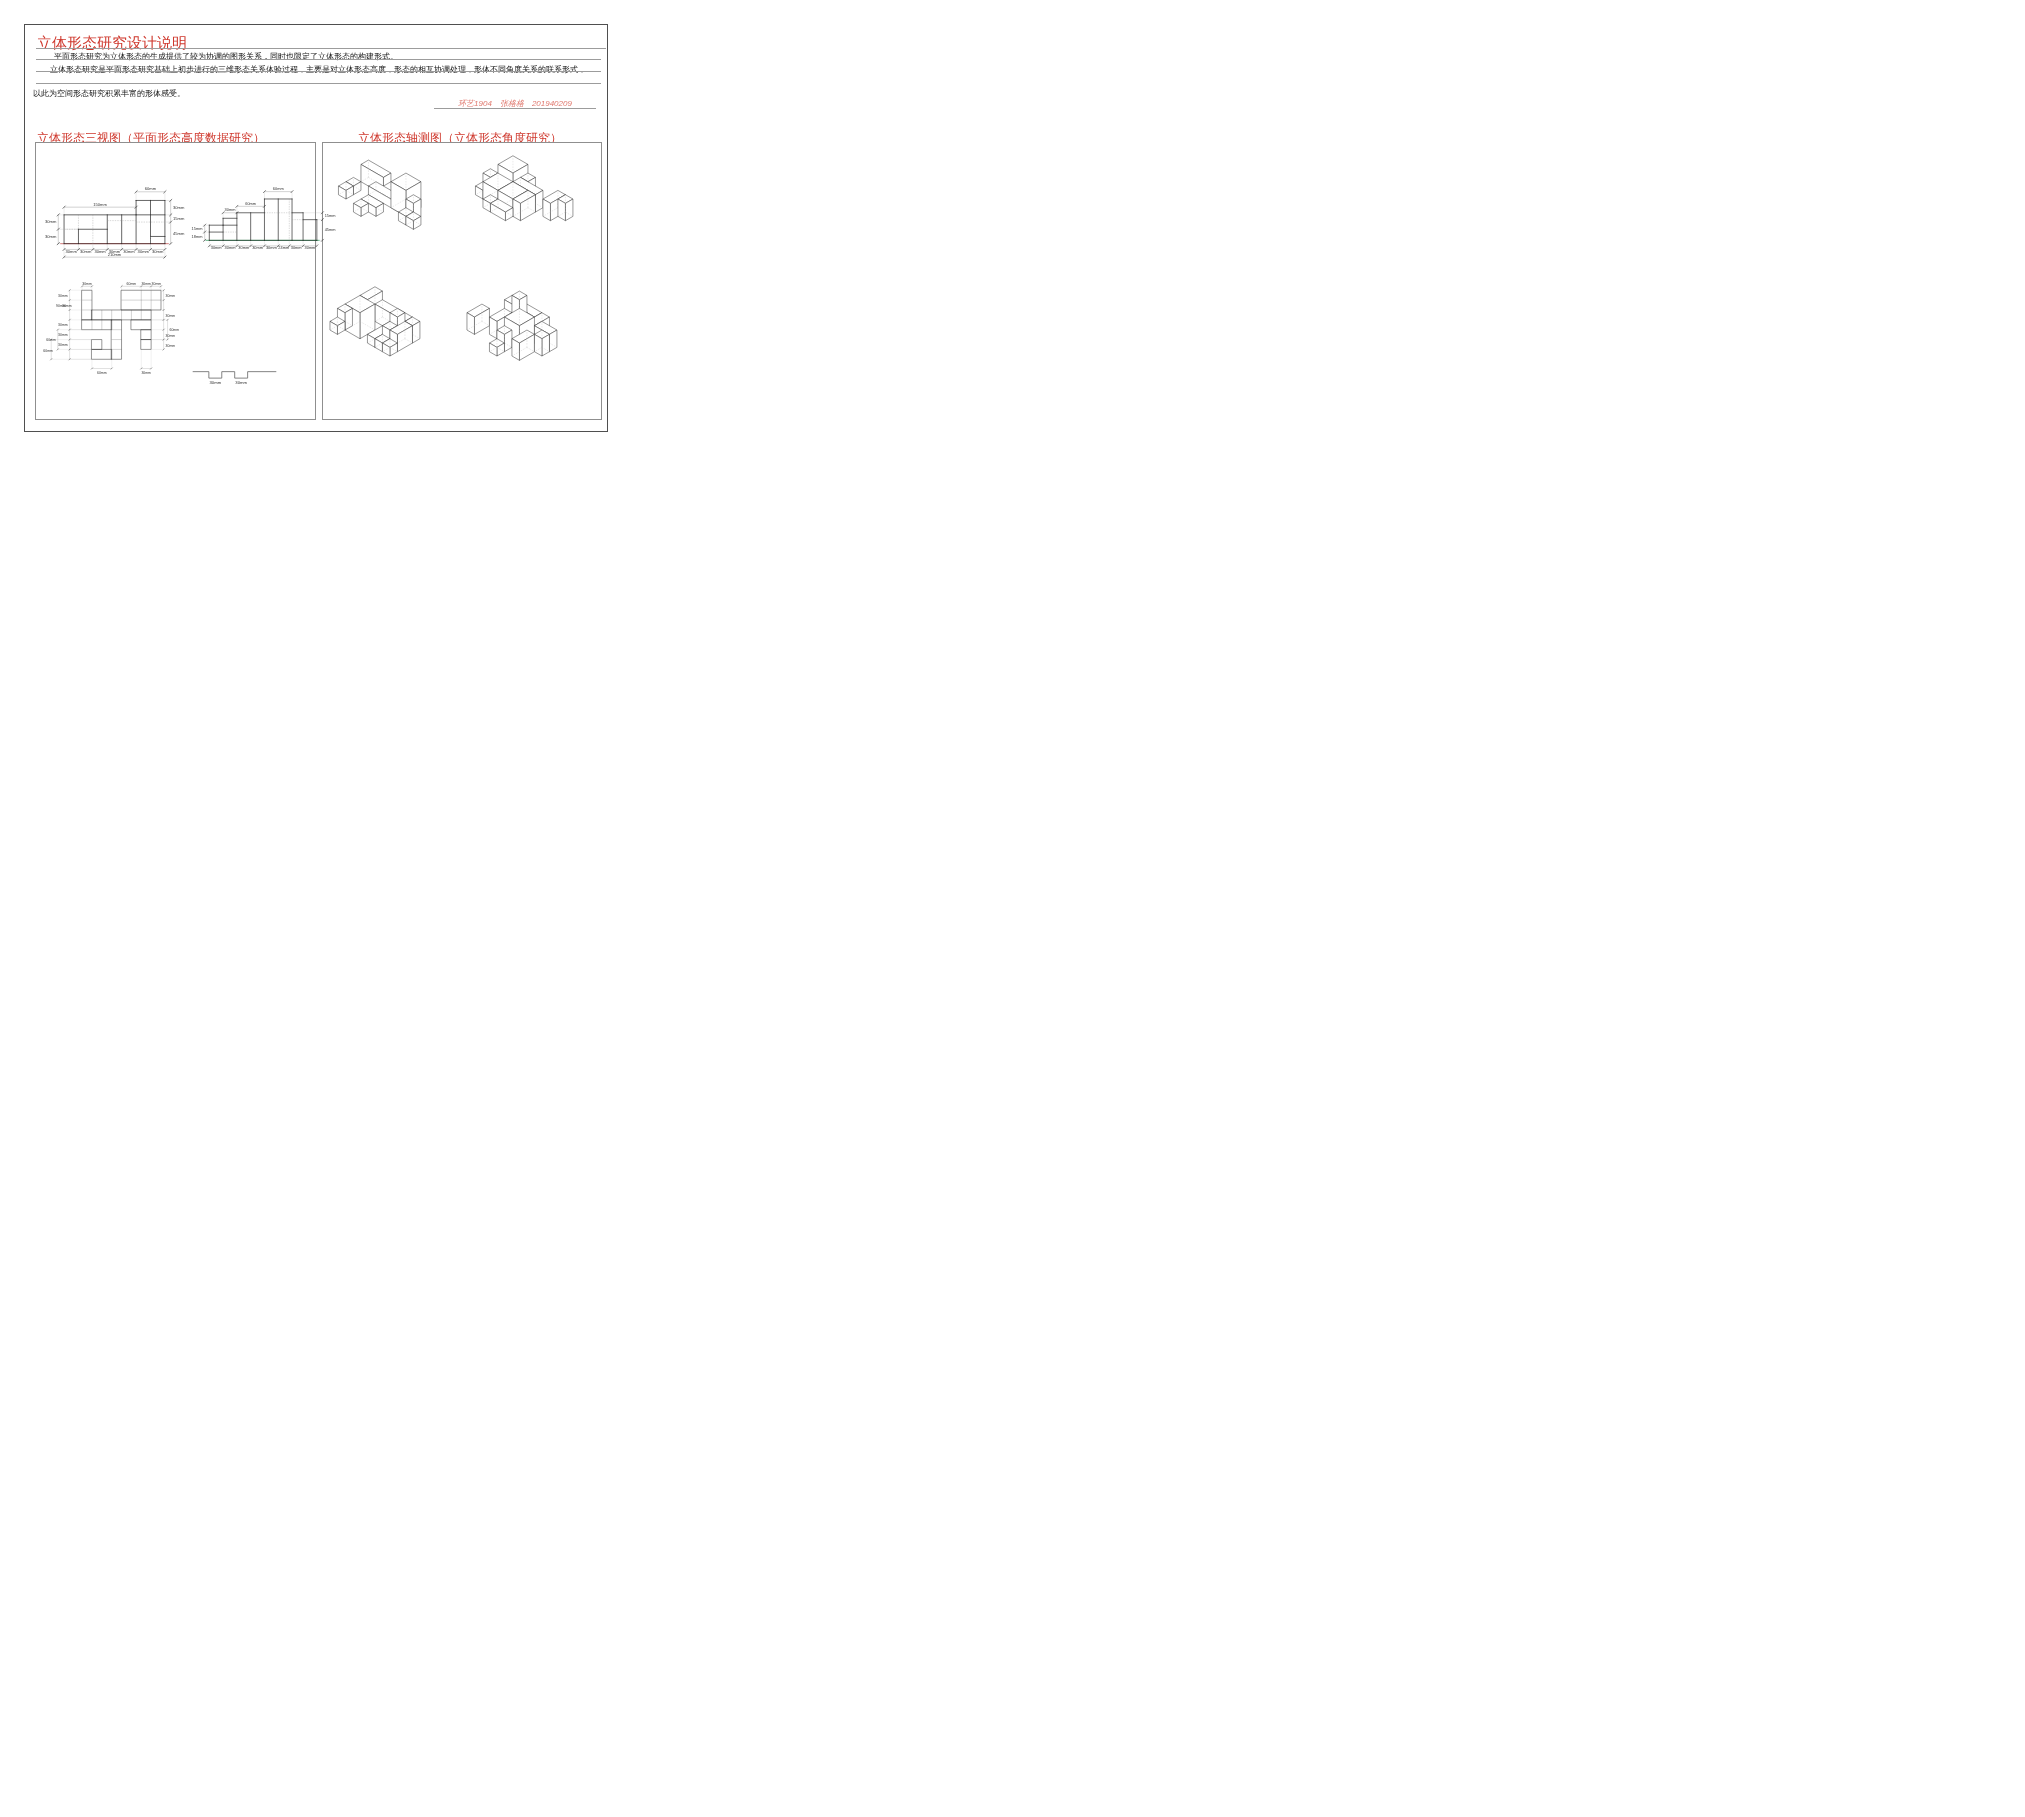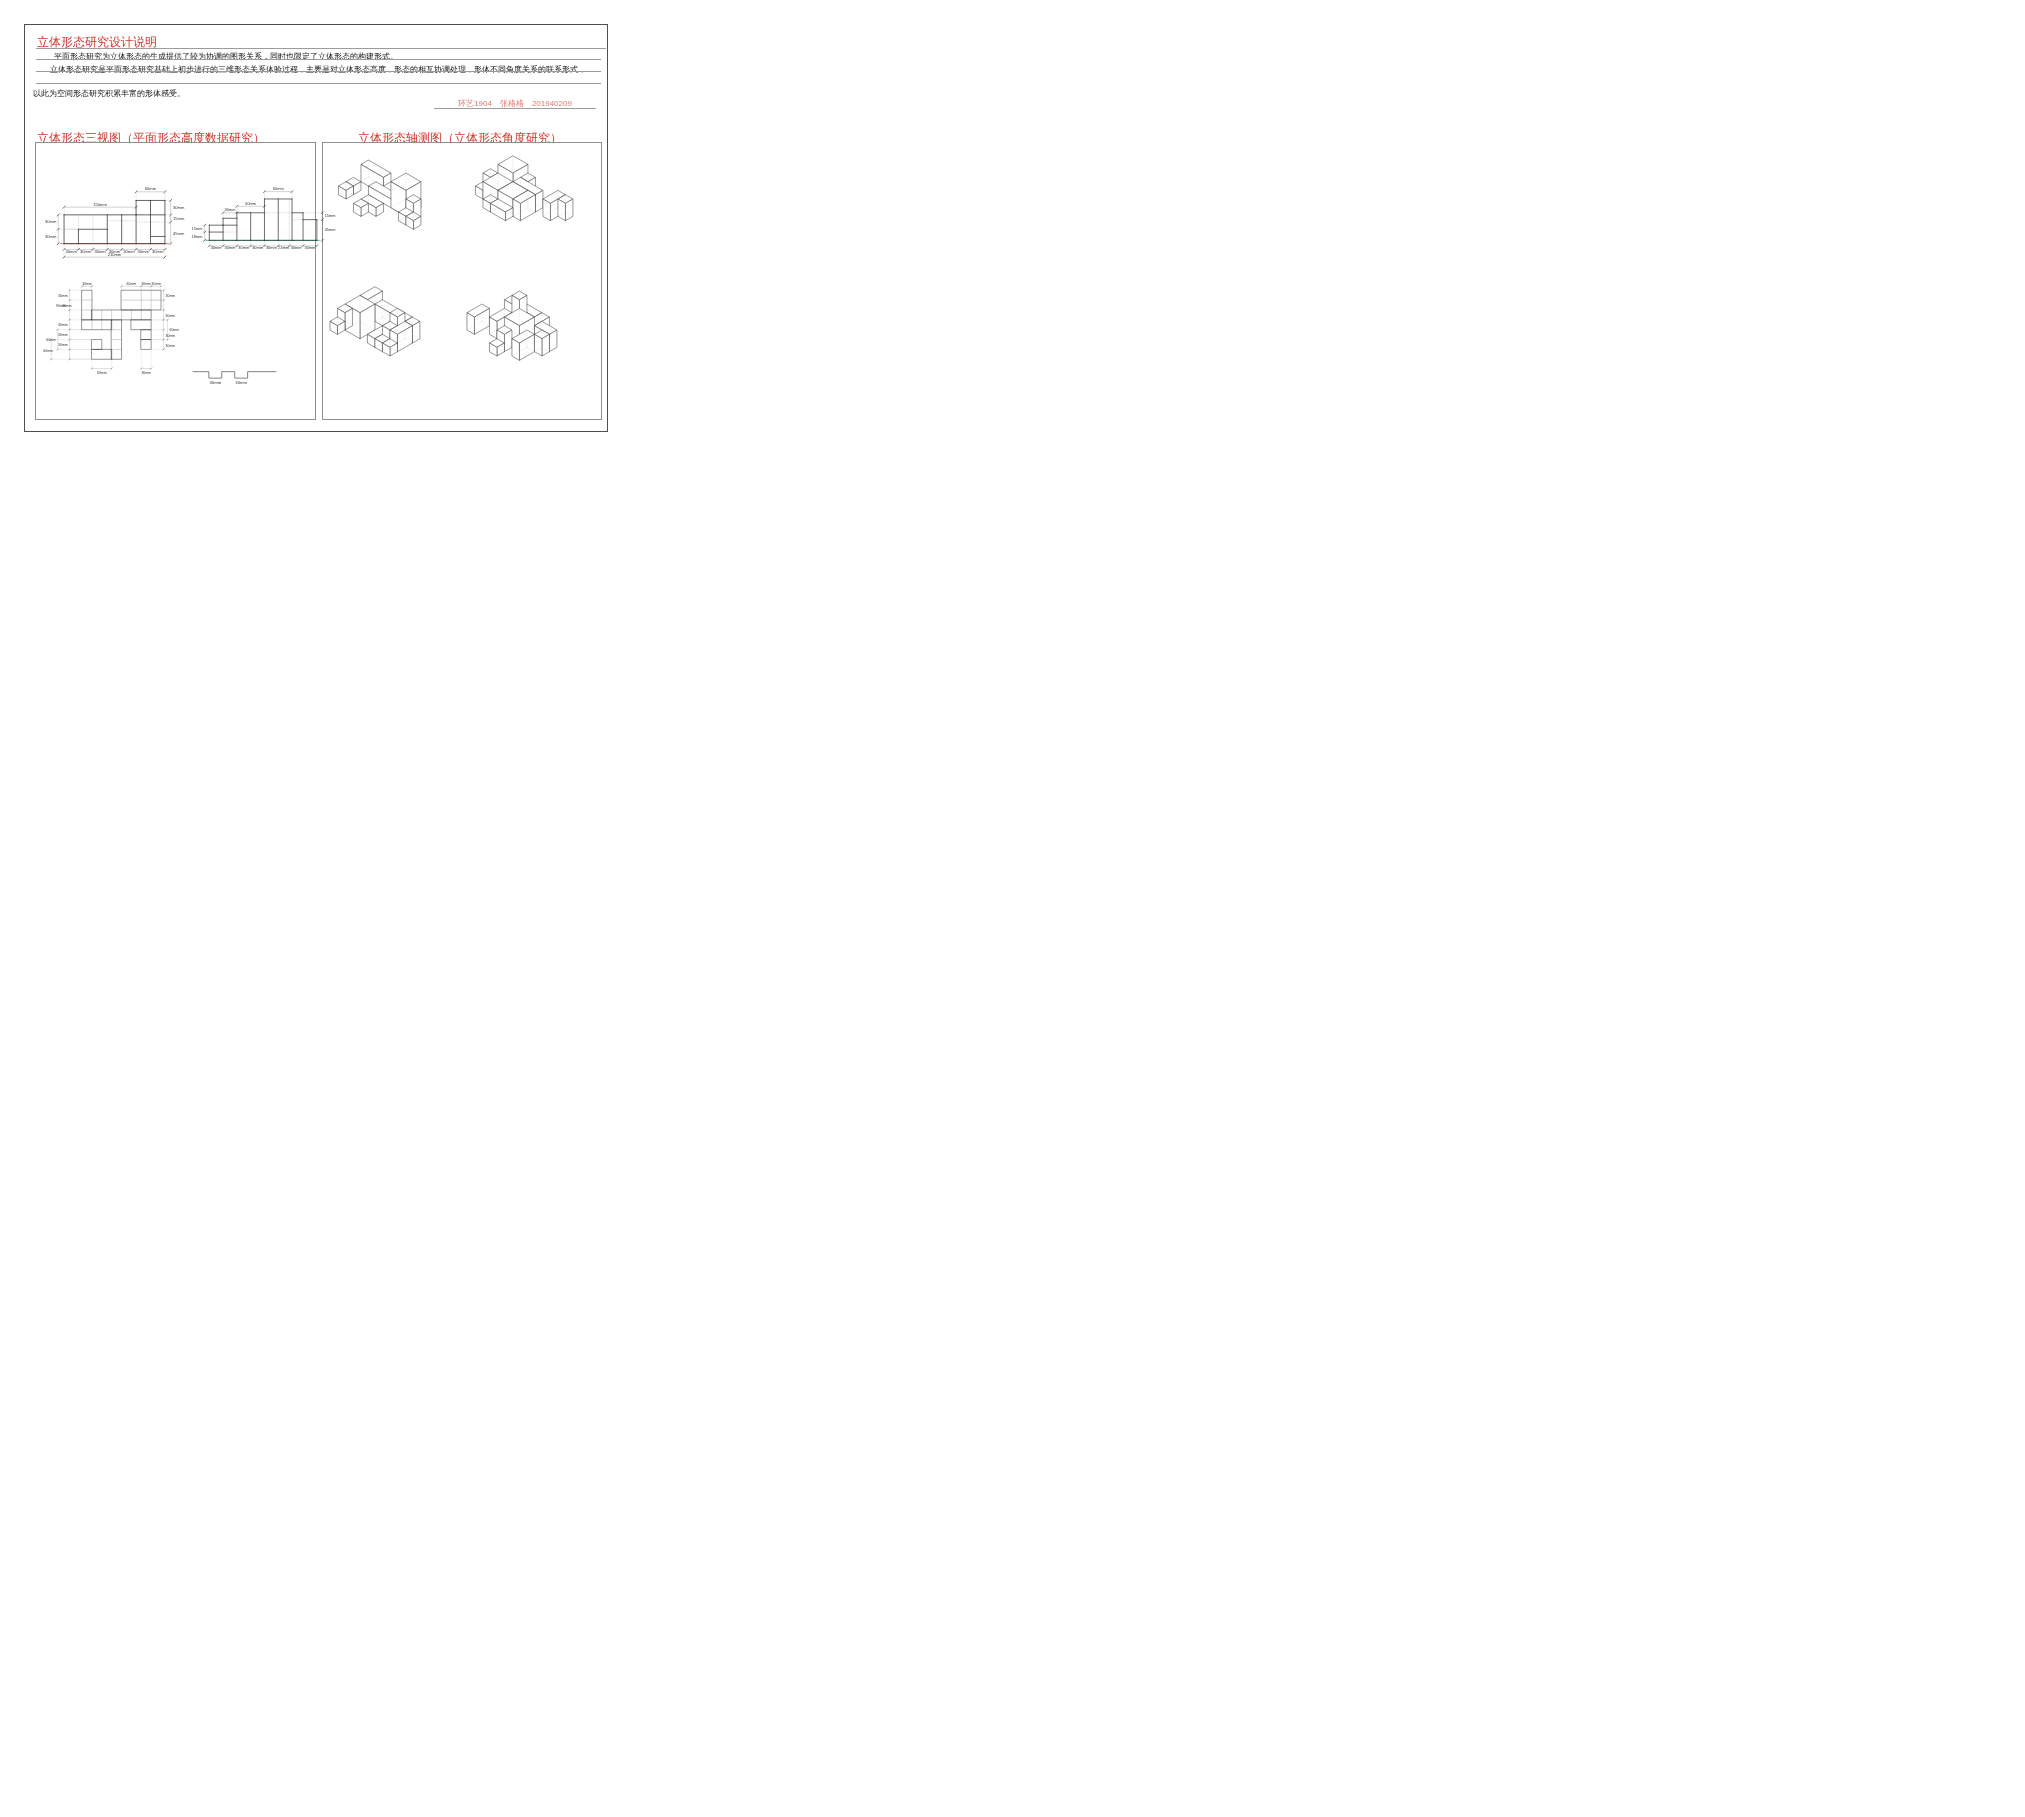--- a/index.html
+++ b/index.html
@@ -1,24 +1,24 @@
 <!DOCTYPE html>
 <html style="font-size:6.5px"><head>
 <meta charset="utf-8">
 <style>
   html,body{margin:0;padding:0;background:#ffffff;}
   .page{position:relative;width:634px;height:454px;background:#fff;
         font-family:"Liberation Sans","DejaVu Sans",sans-serif;overflow:hidden;}
   .outer-border{position:absolute;left:24px;top:24px;width:582px;height:406px;
         border:0.8px solid #4f4f4f;}
-  .title{position:absolute;left:37px;top:34px;font-size:12px;color:#cf382d;white-space:nowrap;}
+  .title{position:absolute;left:37px;top:34px;font-size:15px;color:#cf382d;white-space:nowrap;}
   .rule{position:absolute;height:1.2px;background:#9c9c9c;}
   .para{position:absolute;font-size:8px;color:#111;white-space:nowrap;letter-spacing:0;}
   .student{position:absolute;left:434px;top:98px;width:162px;text-align:center;
-        font-size:8px;color:#e0796f;white-space:nowrap;}
+        font-size:8px;color:#e0796f;white-space:nowrap;font-style:italic;}
   .heading{position:absolute;font-size:12px;color:#cf382d;white-space:nowrap;}
   .panel{position:absolute;border:0.8px solid #8f8f8f;background:#fff;}
   svg{position:absolute;overflow:visible;}
   .ol{stroke:#1b1b1b;stroke-width:1.4;fill:none;stroke-linecap:square;}
   .in{stroke:#3d3d3d;stroke-width:0.7;fill:none;}
   .hid{stroke:#9a9a9a;stroke-width:0.8;fill:none;stroke-dasharray:3 2.2;}
   .ext{stroke:#aaaaaa;stroke-width:0.5;fill:none;}
   .dim{stroke:#777777;stroke-width:0.7;fill:none;}
   .tk{stroke:#2e2e2e;stroke-width:1.3;fill:none;}
   .dl{font-size:8.5px;fill:#333;font-family:"Liberation Sans","DejaVu Sans",sans-serif;}

